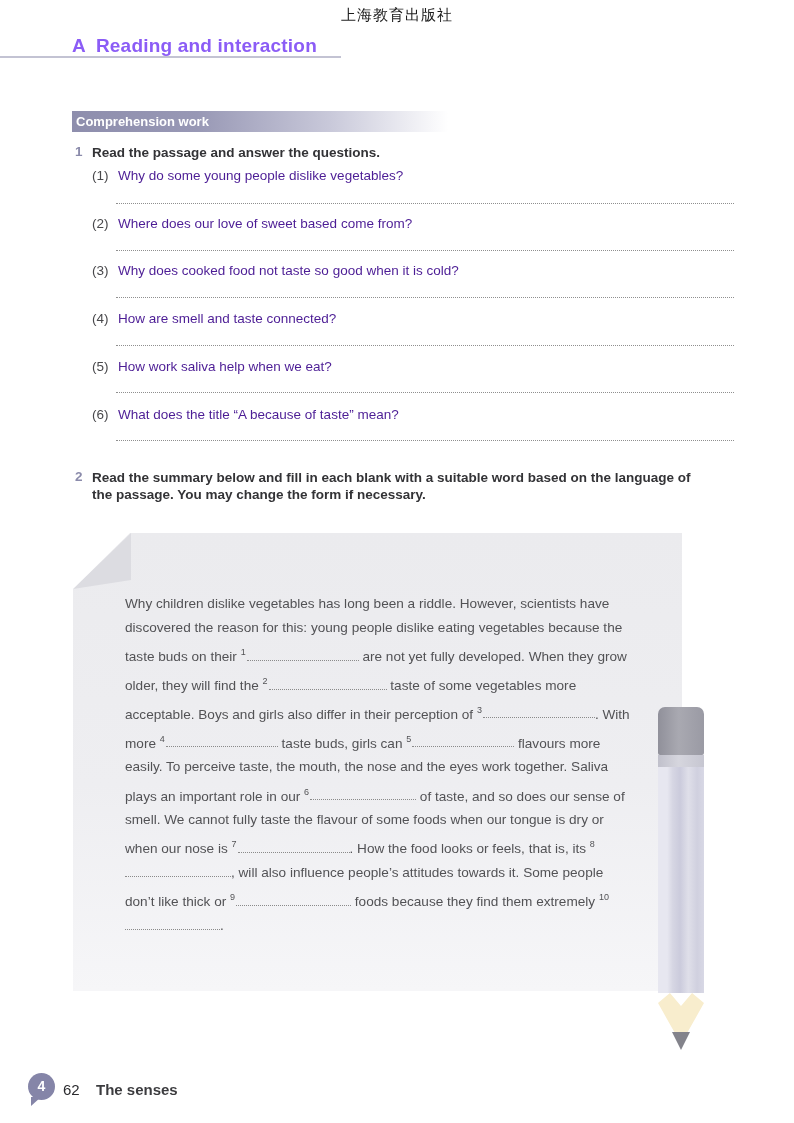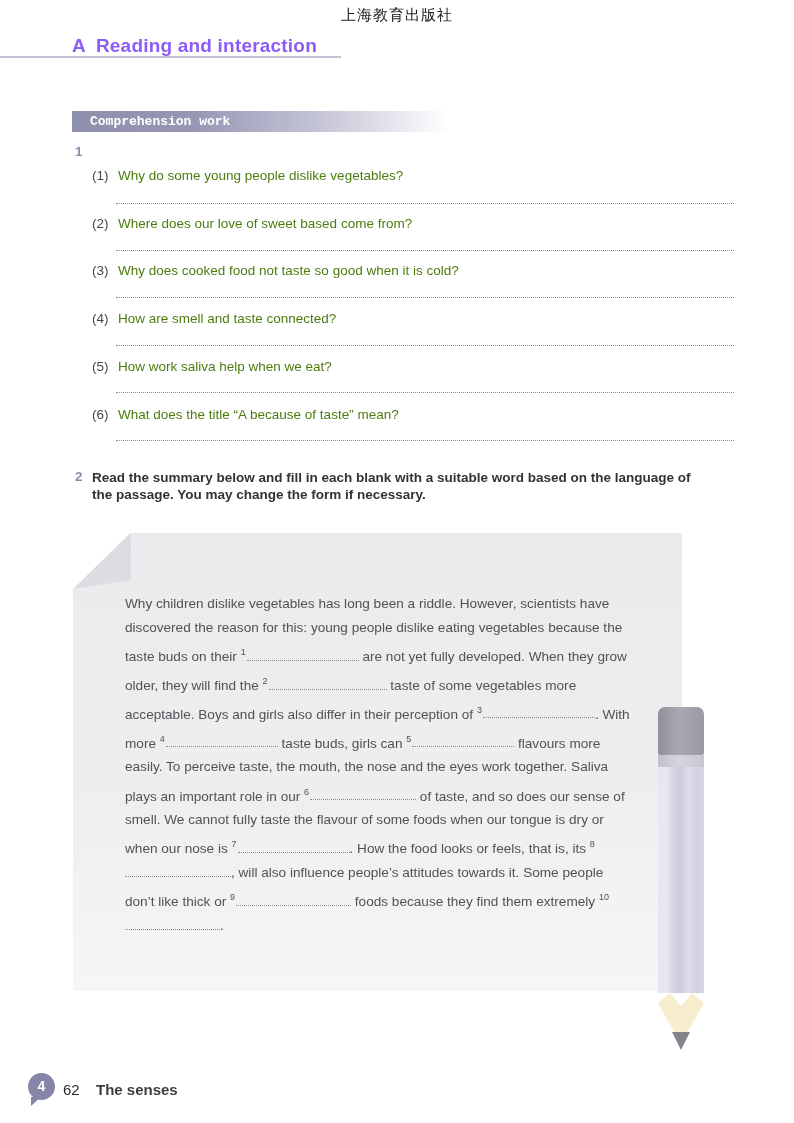--- a/index.html
+++ b/index.html
@@ -38,22 +38,21 @@
   }
   .banner {
     position: absolute;
     top: 111px; left: 72px;
     width: 392px; height: 21px;
     line-height: 21px;
     background: linear-gradient(to right, #8e8ead 0%, #9898b5 32%, #c9c9da 66%, #ffffff 96%);
     color: #ffffff;
     font-size: 13px;
     font-weight: bold;
-    padding-left: 18px;
-    font-family: Liberation Mono, monospace;
+    padding-left: 4px;
   }
   .ex-header { position: absolute; left: 75px; display: flex; }
   .ex-num {
     color: #8b8bab;
     font-weight: bold;
     font-size: 13.5px;
     width: 17px;
     flex: 0 0 17px;
   }
   .ex-instruction {
@@ -62,21 +61,21 @@
     font-size: 13.5px;
     line-height: 17px;
   }
   .q-row { position: absolute; left: 92px; display: flex; }
   .q-num {
     color: #48484b;
     font-size: 13.5px;
     width: 26px;
     flex: 0 0 26px;
   }
-  .q-text { color: #4d7c0f; font-size: 13.5px; text-align: right; }
+  .q-text { color: #4c1d95; font-size: 13.5px; text-align: right; }
   .answer-line {
     position: absolute;
     left: 116px;
     width: 618px; height: 8px;
     border-bottom: 1.5px dotted #8f8f8f;
   }
   .summary-box {
     position: absolute;
     top: 533px; left: 73px;
     width: 609px; height: 458px;
@@ -178,20 +177,21 @@
 
   <div class="heading-rule"></div>
   <div class="section-heading">
     <span class="letter">A</span><span>Reading and interaction</span>
   </div>
 
   <div class="banner">Comprehension work</div>
 
   <div class="ex-header" style="top:144px; width:660px;">
     <span class="ex-num">1</span>
+    <span class="ex-instruction">Read the passage and answer the questions.</span>
   </div>
 
   <div class="q-row" style="top:168px;">
     <span class="q-num">(1)</span>
     <span class="q-text">Why do some young people dislike vegetables?</span>
   </div>
   <div class="answer-line" style="top:196px;"></div>
 
   <div class="q-row" style="top:216px;">
     <span class="q-num">(2)</span>

